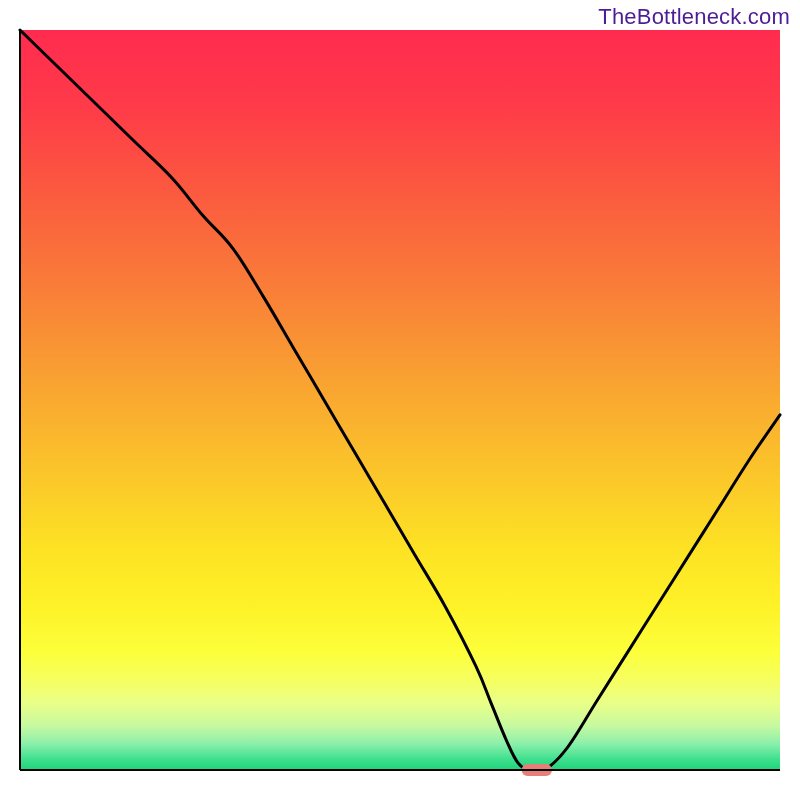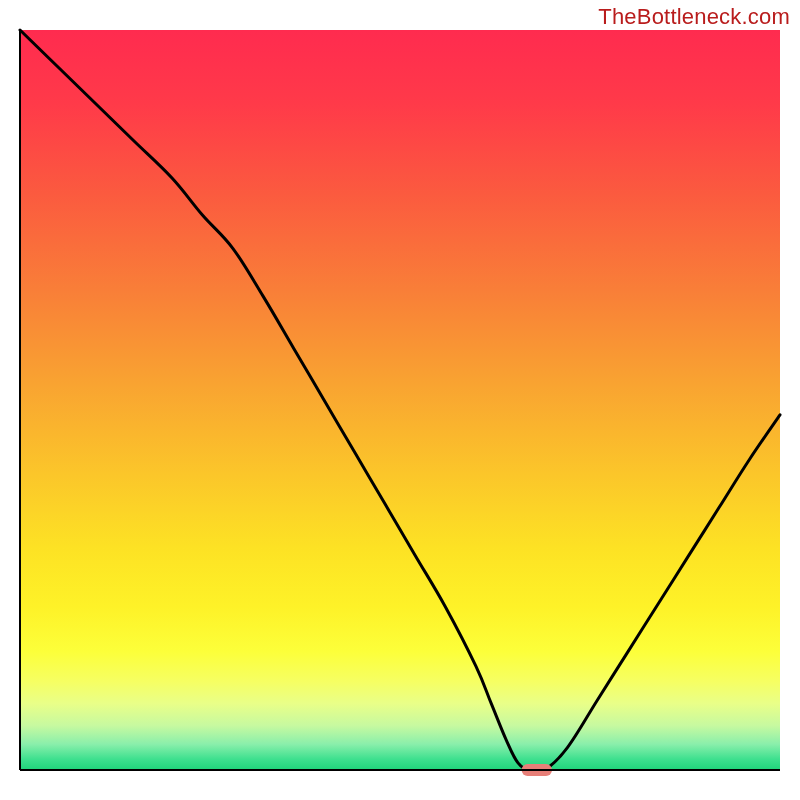--- a/index.html
+++ b/index.html
@@ -14,21 +14,21 @@
     position: relative;
     width: 800px;
     height: 800px;
   }
   .watermark {
     position: absolute;
     top: 4px;
     right: 10px;
     font-family: Arial, Helvetica, sans-serif;
     font-size: 22px;
-    color: #b91c1c;
+    color: #4c1d95;
     font-weight: 500;
     letter-spacing: 0.2px;
   }
   svg {
     display: block;
   }
 </style>
 </head>
 <body>
 

